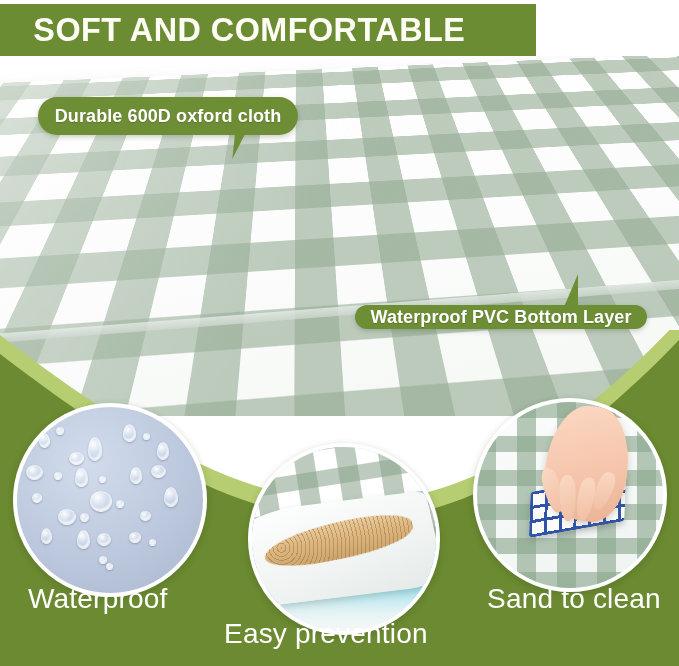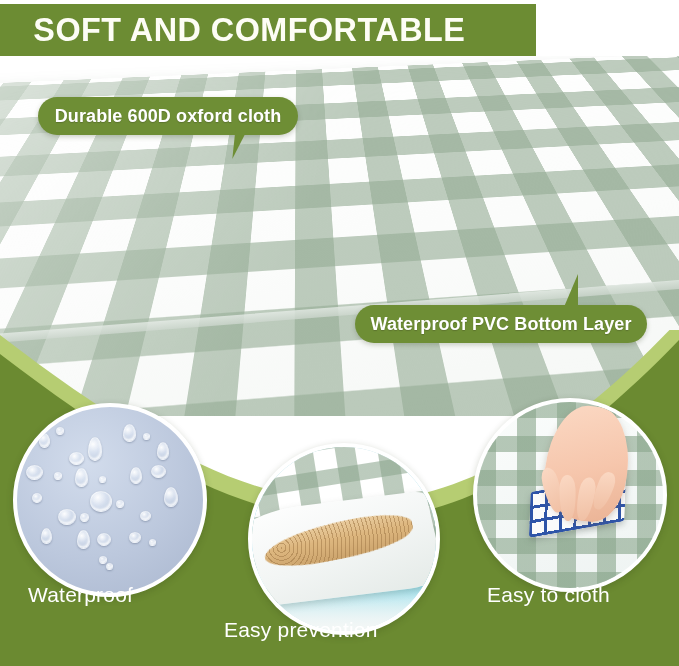--- a/index.html
+++ b/index.html
@@ -58,21 +58,21 @@
       box-shadow:0 2px 5px rgba(60,70,40,.25);}
   .bubble-text{color:#ffffff;font-size:18px;font-weight:bold;white-space:nowrap;
       text-shadow:0 1px 1px rgba(60,70,35,.35);letter-spacing:.1px;}
 
   #bubble-top{left:38px;top:97px;width:260px;height:38px;}
   #bubble-top .tail{position:absolute;left:196px;top:30px;width:0;height:0;
       border-left:13px solid #6e8e35;border-right:8px solid transparent;
       border-bottom:32px solid transparent;
       transform:skewX(-6deg);}
 
-  #bubble-bottom{left:355px;top:305px;width:292px;height:38px;}
+  #bubble-bottom{left:355px;top:305px;width:292px;height:24px;}
   #bubble-bottom .tail{position:absolute;left:202px;top:-31px;width:0;height:0;
       border-right:14px solid #6e8e35;border-left:7px solid transparent;
       border-top:33px solid transparent;}
 
   
   .green-panel{position:absolute;left:0;top:330px;width:679px;height:336px;overflow:hidden;}
   .green-panel svg{position:absolute;left:0;top:0;}
 
   
   .circle{position:absolute;border-radius:50%;overflow:hidden;
@@ -132,21 +132,21 @@
       box-shadow:0 3px 6px rgba(90,100,95,.35);}
   .hand{position:absolute;left:37%;top:2%;width:44%;height:62%;
       background:linear-gradient(160deg,#fbd9c4 0%,#f6c6ac 55%,#eab294 100%);
       border-radius:46% 42% 38% 52% / 58% 54% 42% 40%;
       transform:rotate(7deg);
       box-shadow:0 3px 7px rgba(120,95,80,.3);}
   .finger{position:absolute;background:linear-gradient(160deg,#fbd9c4,#f0bfa3);
       border-radius:48% 48% 45% 45% / 30% 30% 60% 60%;}
 
   
-  .caption{position:absolute;color:#ffffff;font-size:21px;white-space:nowrap;
+  .caption{position:absolute;color:#ffffff;font-size:28px;white-space:nowrap;
       font-family:"Liberation Sans","DejaVu Sans",sans-serif;letter-spacing:.2px;}
   #cap-waterproof{left:28px;top:583px;}
   #cap-sand{left:224px;top:618px;}
   #cap-clean{left:487px;top:583px;}
 </style>
 </head>
 <body>
 
 <div id="stage">
 
@@ -225,15 +225,15 @@
     <span class="hand">
       <span class="finger" style="left:2%;top:56%;width:20%;height:40%;transform:rotate(-22deg);"></span>
       <span class="finger" style="left:22%;top:62%;width:20%;height:40%;transform:rotate(-8deg);"></span>
       <span class="finger" style="left:44%;top:62%;width:20%;height:38%;transform:rotate(4deg);"></span>
       <span class="finger" style="left:65%;top:55%;width:19%;height:34%;transform:rotate(14deg);"></span>
     </span>
   </div>
 
   <span class="caption" id="cap-waterproof">Waterproof</span>
   <span class="caption" id="cap-sand">Easy prevention</span>
-  <span class="caption" id="cap-clean">Easy to cloth</span>
+  <span class="caption" id="cap-clean">Sand to clean</span>
 
 </div>
 
 </body></html>

